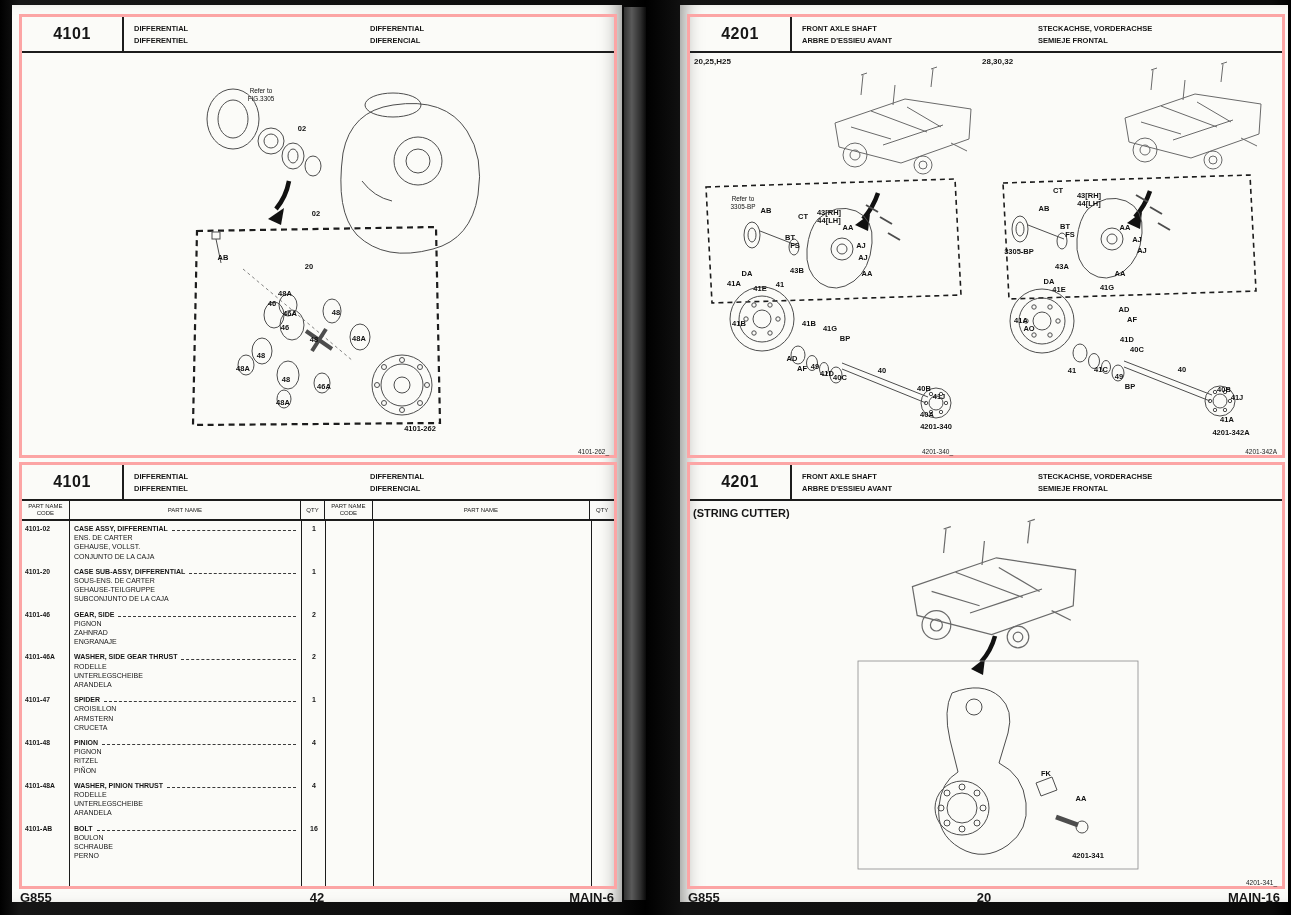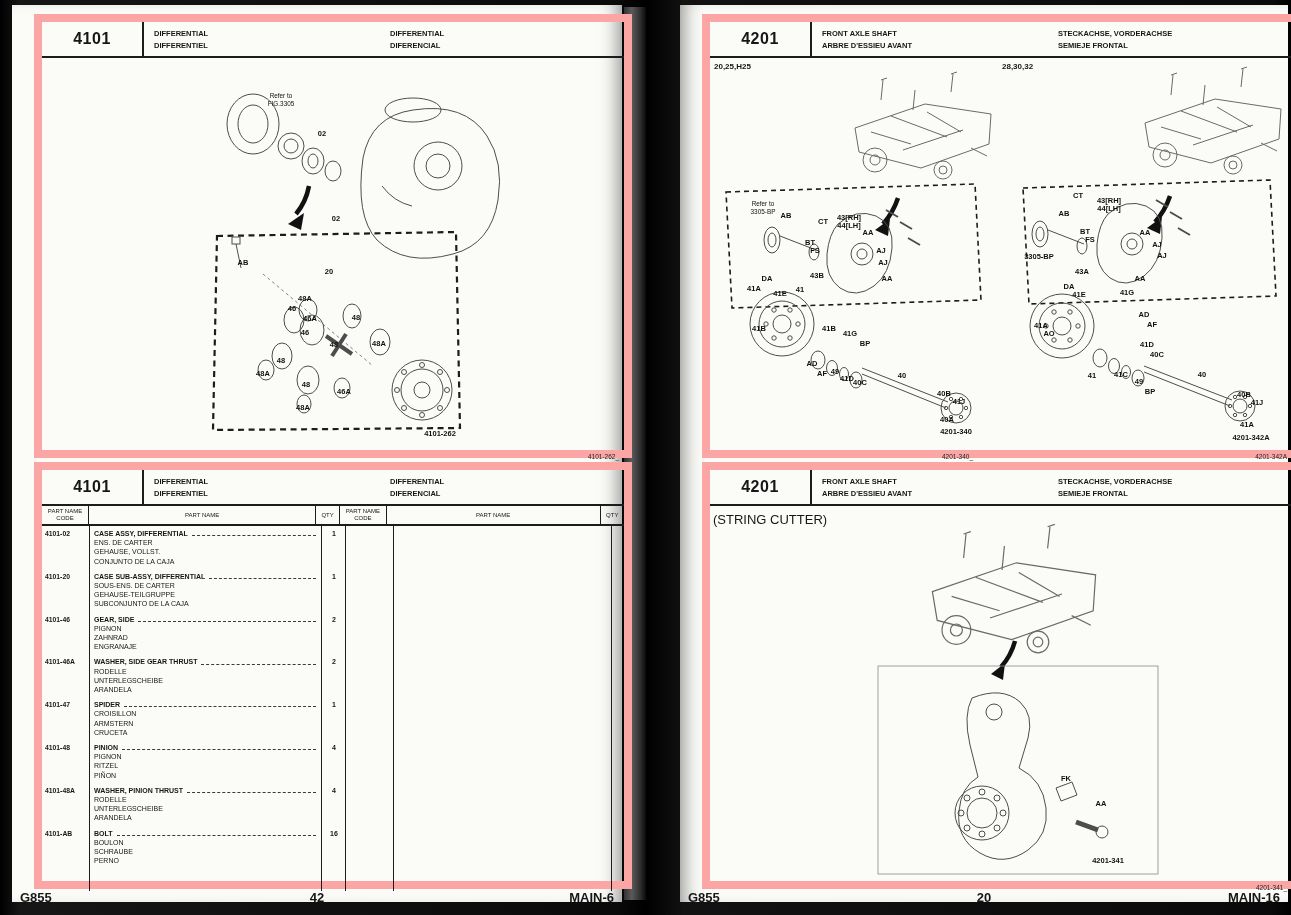--- a/index.html
+++ b/index.html
@@ -5,21 +5,21 @@
   *{margin:0;padding:0;box-sizing:border-box}
   html,body{width:1291px;height:915px}
   body{background:#070707;font-family:"Liberation Sans",sans-serif;position:relative;overflow:hidden;color:#161616}
   .spread-bg{position:absolute;inset:0;background:linear-gradient(90deg,#000 0,#161616 1.5%,#0a0a0a 47.8%,#000 50%,#121212 53%,#0a0a0a 98.5%,#000 100%)}
   .spine-sheets{position:absolute;left:624px;top:7px;width:22px;height:893px;
     background:linear-gradient(90deg,#333 0,#5a5a5a 35%,#2e2e2e 75%,#0a0a0a 100%)}
   .page{position:absolute;top:5px;height:897px;background:#fbfbf8}
   .page-left{left:12px;width:610px;box-shadow:inset -16px 0 20px -14px rgba(0,0,0,.5)}
   .page-right{left:680px;width:608px;box-shadow:inset 16px 0 20px -14px rgba(0,0,0,.5)}
 
-  .section{position:absolute;left:22px;width:598px;border:8px solid #fca5a5;background:transparent}
+  .section{position:absolute;left:7px;width:598px;border:3px solid #fca5a5;background:transparent}
   .sec-top{top:9px;height:444px}
   .sec-bottom{top:457px;height:427px}
 
   .fig-header{position:relative;height:36px;border-bottom:2px solid #1c1c1c}
   .fig-code{position:absolute;left:0;top:0;width:102px;height:100%;border-right:2px solid #1c1c1c;
     display:flex;align-items:center;justify-content:center;font-size:16px;font-weight:bold;letter-spacing:.5px}
   .fig-titles{position:absolute;top:6px;font-size:7.5px;font-weight:bold;line-height:12px}
   .t1{left:112px}
   .t2{left:348px}
 
@@ -30,21 +30,21 @@
   svg.diagram{position:absolute;left:0;top:0;width:594px;display:block}
   svg text{font-family:"Liberation Sans",sans-serif;font-size:7.5px;font-weight:bold;fill:#101010;text-anchor:middle}
   svg text.sm{font-weight:normal;font-size:6.4px}
 
   .corner-ref{position:absolute;bottom:2px;font-size:6.5px;color:#222}
   .cr-right{right:5px}
   .cr-mid{left:232px}
   .variant{position:absolute;top:4px;font-size:8px;font-weight:bold;z-index:2}
   .v1{left:4px}
   .v2{left:292px}
-  .cutter-note{position:absolute;left:3px;top:6px;font-size:13px;font-weight:normal;z-index:2}
+  .cutter-note{position:absolute;left:3px;top:6px;font-size:11px;font-weight:bold;z-index:2}
 
   
   .pt-colhead{position:relative;height:20px;border-bottom:2px solid #1c1c1c;display:flex}
   .pt-colhead .c{display:flex;flex-direction:column;align-items:center;justify-content:center;
     font-size:6px;line-height:7px;height:100%;text-align:center}
   .br{border-right:1px solid #1c1c1c}
   .w48{width:48px}.w232{width:232px}.w24{width:24px}.w218{width:218px}
   .pt-body{position:relative;height:365px;overflow:hidden}
   .dv{position:absolute;top:0;bottom:0;width:0;border-left:1px solid #1c1c1c}
   .pt-row{display:flex;font-size:7px;line-height:9.2px;margin-top:1px}

